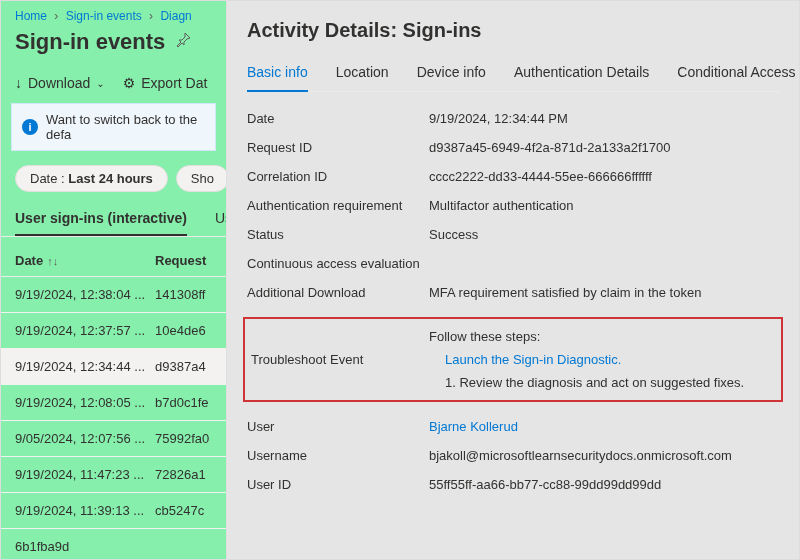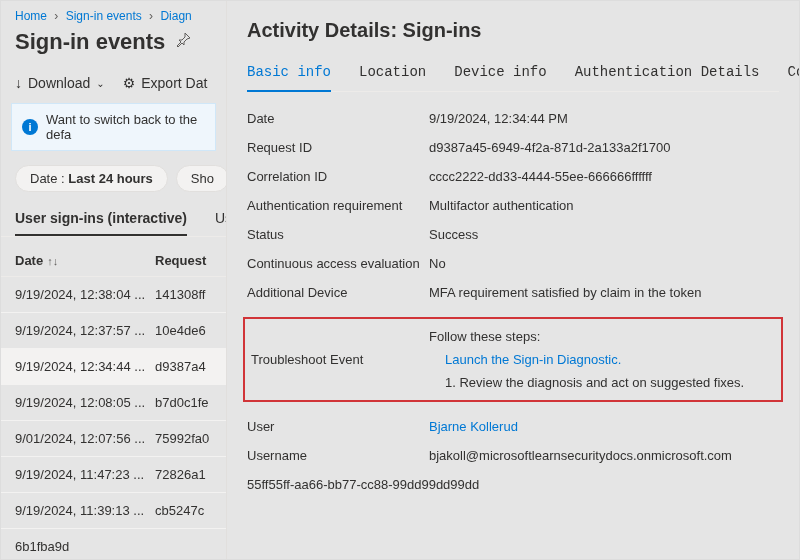--- a/index.html
+++ b/index.html
@@ -1,18 +1,18 @@
 <!DOCTYPE html>
 <html><head>
 <meta charset="utf-8">
 <style>
 * { margin:0; padding:0; box-sizing:border-box; }
 body { font-family:"Segoe UI",Arial,sans-serif; font-size:13px; color:#323130; background:#fff; width:800px; height:560px; overflow:hidden; }
 .container { display:flex; height:560px; border:1px solid #ddd; }
-.left-pane { width:226px; border-right:1px solid #e1dfdd; overflow:hidden; display:flex; flex-direction:column; background:#e5e5e5; }
+.left-pane { width:226px; border-right:1px solid #e1dfdd; overflow:hidden; display:flex; flex-direction:column; background:#86efac; }
 .breadcrumbs { padding:8px 14px 4px; font-size:12px; color:#605e5c; }
 .breadcrumbs a { color:#0078d4; text-decoration:none; cursor:pointer; }
 .breadcrumbs .sep { color:#605e5c; margin:0 4px; }
 .page-title-row { display:flex; align-items:center; padding:2px 14px 12px; }
 .page-title { font-size:22px; font-weight:600; color:#323130; }
 .pin-icon { margin-left:10px; font-size:16px; color:#605e5c; cursor:pointer; }
 .cmdbar { padding:8px 14px; font-size:14px; display:flex; gap:18px; color:#323130; }
 .cmd { display:inline-flex; align-items:center; gap:6px; cursor:pointer; white-space:nowrap; }
 .cmd .glyph { font-size:14px; color:#323130; }
 .info-banner { margin:4px 10px 10px; background:#eff6fc; border:1px solid #d0e7f8; padding:8px 10px; display:flex; align-items:center; gap:8px; font-size:13px; overflow:hidden; }
@@ -28,21 +28,21 @@
 .thcell,.tdcell { font-size:13px; overflow:hidden; text-overflow:ellipsis; white-space:nowrap; }
 .thcell.date,.tdcell.date { width:140px; padding-right:8px; }
 .thcell.req,.tdcell.req { flex:1; }
 .thead { font-weight:600; padding-top:8px; padding-bottom:8px; border-bottom:1px solid #edebe9; }
 .thead .sort { margin-left:4px; font-size:11px; color:#605e5c; }
 .trow { padding-top:10px; padding-bottom:10px; border-bottom:1px solid #f3f2f1; cursor:pointer; }
 .trow.selected { background:#f3f2f1;align-items:center; }
 .right-pane { flex:1; padding:14px 20px; overflow:hidden; background:#e5e5e5; }
 .detail-title { font-size:20px; font-weight:600; padding:4px 0 16px; }
 .detail-tabs { display:flex; gap:28px; border-bottom:1px solid #edebe9; font-size:14px; }
-.detail-tab { padding:6px 0 10px; cursor:pointer; white-space:nowrap;font-family:Liberation Mono, monospace; }
+.detail-tab { padding:6px 0 10px; cursor:pointer; white-space:nowrap; }
 .detail-tab.active { color:#0078d4; border-bottom:2px solid #0078d4; margin-bottom:-1px; }
 .kv-list { padding-top:12px; }
 .kv { display:flex; padding:7px 0; font-size:13px; }
 .kv .k { width:182px; flex-shrink:0; }
 .kv .v { flex:1; }
 .kv .v a { color:#0078d4; text-decoration:none; cursor:pointer; }
 .ts-box { border:2px solid #d13438; margin:10px -4px; padding:10px 6px; display:flex; }
 .ts-box .k { width:178px; flex-shrink:0; display:flex; align-items:center; font-size:13px; }
 .ts-box .steps { font-size:13px; }
 .ts-box .steps .step-intro { margin-bottom:8px; }
@@ -113,21 +113,21 @@
           </div>
           <div class="trow selected">
             <div class="tdcell date">9/19/2024, 12:34:44 ...</div>
             <div class="tdcell req">d9387a4</div>
           </div>
           <div class="trow">
             <div class="tdcell date">9/19/2024, 12:08:05 ...</div>
             <div class="tdcell req">b7d0c1fe</div>
           </div>
           <div class="trow">
-            <div class="tdcell date">9/01/2024, 12:07:56 ...</div>
+            <div class="tdcell date">9/05/2024, 12:07:56 ...</div>
             <div class="tdcell req">75992fa0</div>
           </div>
           <div class="trow">
             <div class="tdcell date">9/19/2024, 11:47:23 ...</div>
             <div class="tdcell req">72826a1</div>
           </div>
           <div class="trow">
             <div class="tdcell date">9/19/2024, 11:39:13 ...</div>
             <div class="tdcell req">cb5247c</div>
           </div>
@@ -163,24 +163,23 @@
       <div class="kv">
           <div class="k">Authentication requirement</div>
           <div class="v">Multifactor authentication</div>
         </div>
       <div class="kv">
           <div class="k">Status</div>
           <div class="v">Success</div>
         </div>
       <div class="kv">
           <div class="k">Continuous access evaluation</div>
-          <div class="v">No</div>
-        </div>
-      <div class="kv">
-          <div class="k">Additional Device</div>
+        </div>
+      <div class="kv">
+          <div class="k">Additional Download</div>
           <div class="v">MFA requirement satisfied by claim in the token</div>
         </div>
 
       <div class="ts-box">
         <div class="k">Troubleshoot Event</div>
         <div class="steps">
           <div class="step-intro">Follow these steps:</div>
           <a>Launch the Sign-in Diagnostic.</a>
           <div class="step-1">1. Review the diagnosis and act on suggested fixes.</div>
         </div>
@@ -188,17 +187,18 @@
 
       <div class="kv">
           <div class="k">User</div>
           <div class="v"><a>Bjarne Kollerud</a></div>
         </div>
       <div class="kv">
           <div class="k">Username</div>
           <div class="v">bjakoll@microsoftlearnsecuritydocs.onmicrosoft.com</div>
         </div>
       <div class="kv">
+          <div class="k">User ID</div>
           <div class="v">55ff55ff-aa66-bb77-cc88-99dd99dd99dd</div>
         </div>
     </div>
   </div>
 </div>
 
 </body></html>

